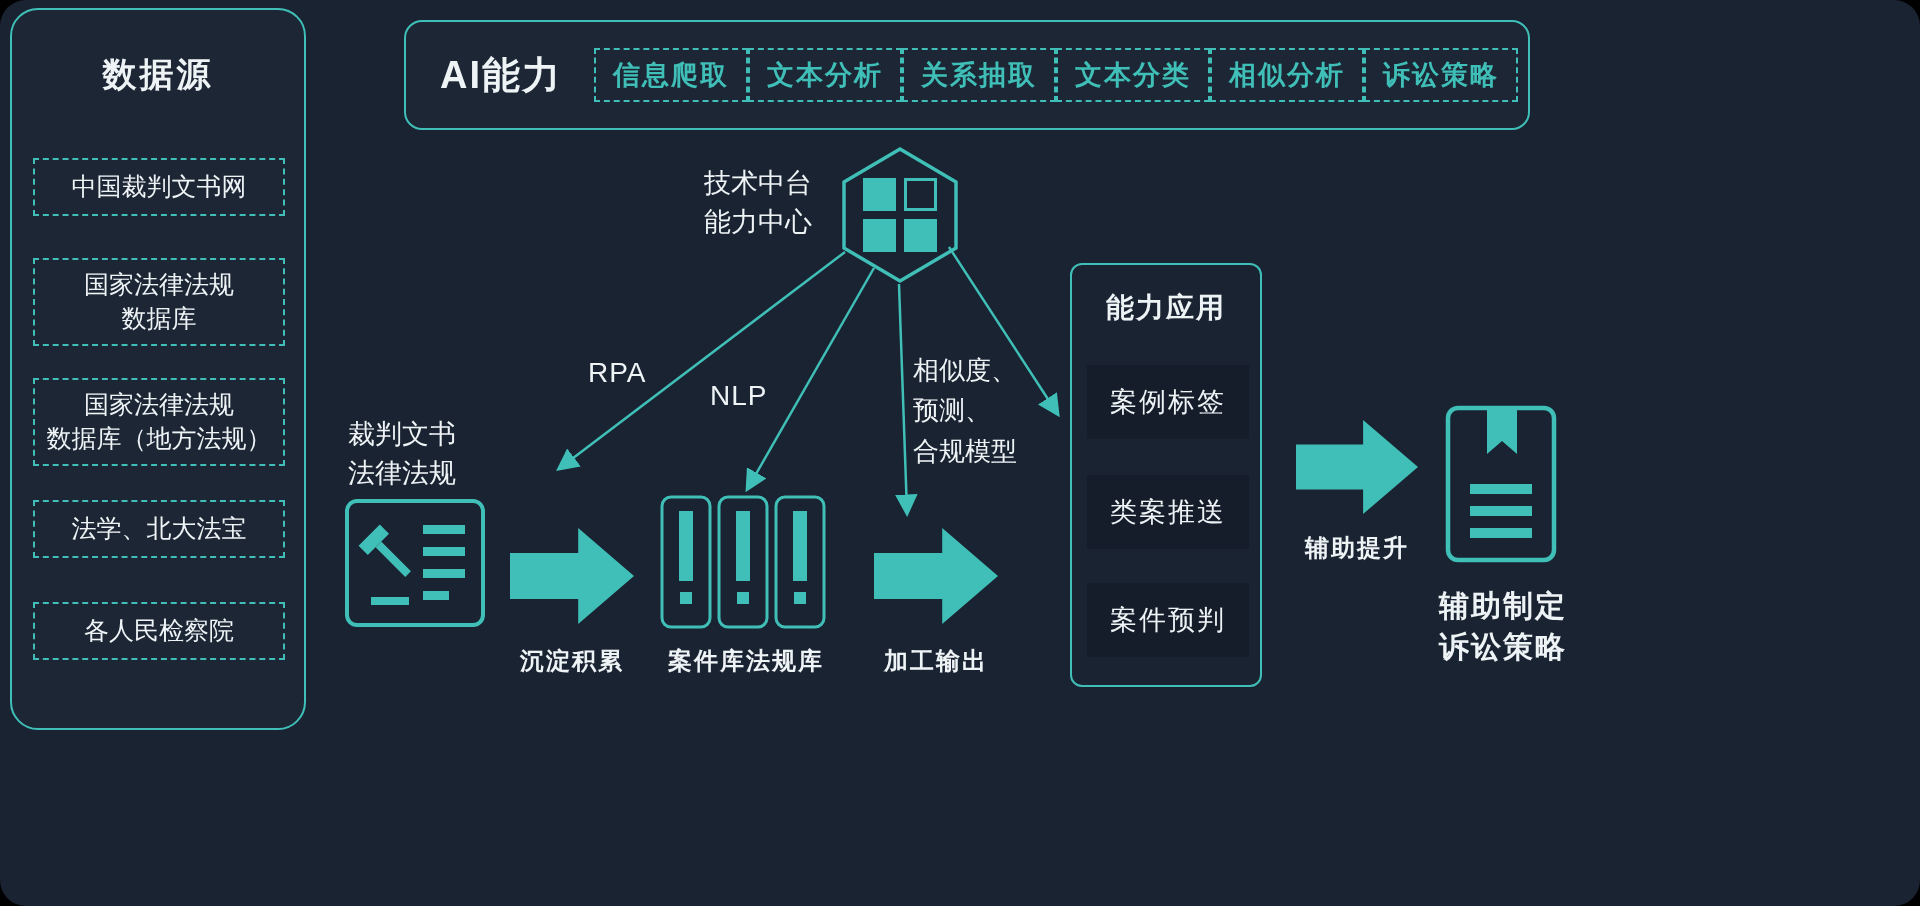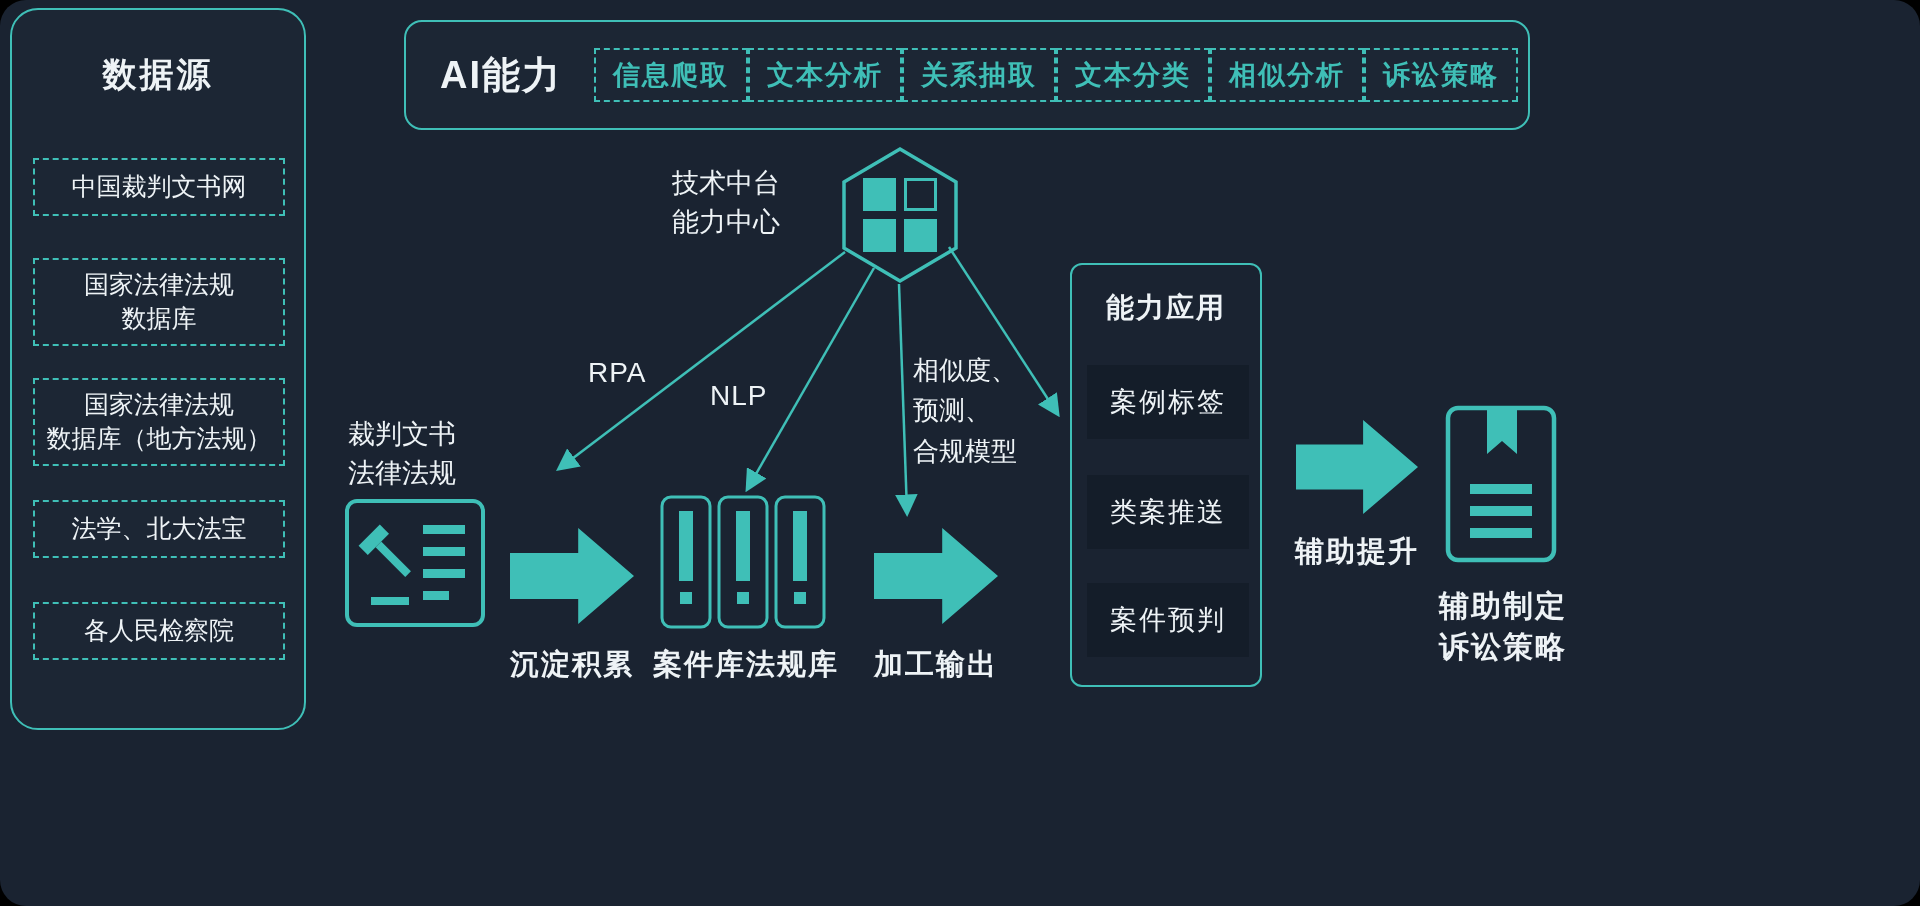--- a/index.html
+++ b/index.html
@@ -22,26 +22,26 @@
   
   .top-panel{left:404px; top:20px; width:1126px; height:110px; border-radius:18px;
     display:flex; align-items:center; padding:0 34px;}
   .ai-title{font-size:38px; font-weight:bold; color:var(--text); letter-spacing:2px;
     margin-right:32px; white-space:nowrap;}
   .chips{flex:1; display:flex; justify-content:space-between; }
   .chip{border:2px dashed var(--teal); color:var(--teal); font-size:27px; font-weight:bold;
     letter-spacing:2px; padding:7px 17px; white-space:nowrap;}
   
   .lbl{position:absolute; color:var(--text); white-space:pre-line;}
-  .hub-label{left:672px; top:164px; width:140px; text-align:left; font-size:27px; line-height:1.45;}
+  .hub-label{left:672px; top:164px; width:140px; text-align:right; font-size:27px; line-height:1.45;}
   .conn-rpa{left:588px; top:357px; font-size:28px; letter-spacing:1px;}
   .conn-nlp{left:710px; top:380px; font-size:28px; letter-spacing:1px;}
   .conn-models{left:913px; top:350px; font-size:26px; line-height:1.55;}
   .source-label{left:348px; top:415px; font-size:27px; line-height:1.45;}
-  .flow-label{position:absolute; color:var(--text); font-size:29px; font-weight:bold;
+  .flow-label{position:absolute; color:var(--text); font-size:24px; font-weight:bold;
     text-align:center; letter-spacing:2px; white-space:pre-line;}
   .outcome-label{left:1428px; top:586px; width:150px; font-size:30px; line-height:1.35;}
   
   svg{position:absolute;}
   .t-stroke{stroke:var(--teal); fill:none;}
   .t-fill{fill:var(--teal); stroke:none;}
   .connectors{left:0; top:0; pointer-events:none;}
   
   .block-arrow{position:absolute; background:var(--teal);
     clip-path:polygon(0 26%,55% 26%,55% 0,100% 50%,55% 100%,55% 74%,0 74%);}

